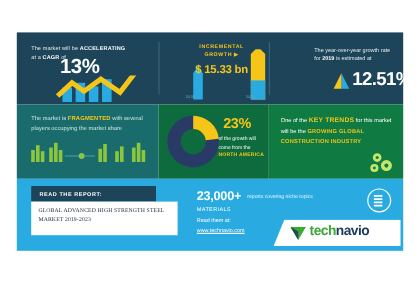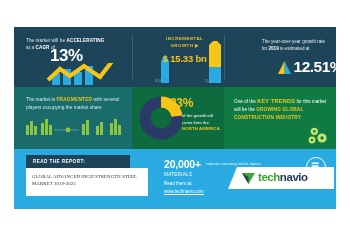--- a/index.html
+++ b/index.html
@@ -42,21 +42,21 @@
   
   .mid-row { position:absolute; left:0; top:60px; width:322px; height:62px; display:flex; }
   .frag-cell { width:118px; height:100%; background:#1a6b6b; position:relative; }
   .frag-text { position:absolute; left:12px; top:9px; width:98px;
                font-size:4.8px; line-height:1.65; color:#cfe9e6; }
   .frag-text b { color:#f5c518; font-weight:bold; letter-spacing:.2px; }
   .frag-chart { position:absolute; left:10px; top:30px; width:100px; height:26px; }
 
   .donut-cell { width:92px; height:100%; background:#0e6b3d; position:relative; }
   .donut-wrap { position:absolute; left:6px; top:8px; width:46px; height:46px; }
-  .donut-pct { position:absolute; left:38px; top:9px; font-size:12px;
+  .donut-pct { position:absolute; left:54px; top:9px; font-size:12px;
                font-weight:bold; color:#f5c518; letter-spacing:-.3px; }
   .donut-sub { position:absolute; left:50px; top:26px; width:44px;
                font-size:4.2px; line-height:1.6; color:#ffffff; }
   .donut-sub b { color:#f5c518; font-weight:bold; letter-spacing:.2px; }
 
   .trend-cell { width:112px; height:100%; background:#0f7a42; position:relative; }
   .trend-text { position:absolute; left:10px; top:10px; width:98px;
                 font-size:4.7px; line-height:1.65; color:#ffffff; }
   .trend-text .k { color:#f5c518; font-weight:bold; font-size:5.6px; letter-spacing:.2px; }
   .trend-text .g { color:#f5c518; font-weight:bold; letter-spacing:.2px; }
@@ -80,21 +80,21 @@
   .count-note { position:absolute; left:192px; top:12px; width:90px;
                 font-size:4.3px; color:#eaf7ff; }
   .cat { position:absolute; left:150px; top:23px; font-size:4.6px;
          color:#ffffff; letter-spacing:.3px; }
   .readat { position:absolute; left:150px; top:32px; font-size:4.5px; color:#ffffff; }
   .url { position:absolute; left:150px; top:40px; font-size:4.5px; color:#ffffff;
          text-decoration:underline; }
 
   .badge { position:absolute; left:292px; top:8px; width:20px; height:20px;
            border:1.2px solid #ffffff; border-radius:50%; }
-  .logo-wrap { position:absolute; left:214px; top:18px; width:106px; height:22px; }
+  .logo-wrap { position:absolute; left:214px; top:34px; width:106px; height:22px; }
   .logo-bg { position:absolute; left:0; top:0; width:106px; height:22px;
              background:#ffffff; clip-path:polygon(9px 0, 106px 0, 106px 22px, 0 22px); }
   .logo-text { position:absolute; left:30px; top:4px; font-size:11.5px;
                font-weight:bold; letter-spacing:-.45px; }
   .logo-text .t1 { color:#3aa935; }
   .logo-text .t2 { color:#1d3a5c; }
 </style>
 </head>
 <body>
 
@@ -213,21 +213,21 @@
   <div class="footer">
 
     <div class="ribbon">
       <div class="ribbon-lbl">READ THE REPORT:</div>
     </div>
 
     <div class="report-box">
       <div class="report-title">GLOBAL ADVANCED HIGH STRENGTH STEEL MARKET 2019-2023</div>
     </div>
 
-    <div class="count">20,000+</div>
+    <div class="count">23,000+</div>
     <div class="count-note">reports covering niche topics</div>
     <div class="cat">MATERIALS</div>
     <div class="readat">Read them at:</div>
     <a class="url" href="#">www.technavio.com</a>
 
     <div class="badge">
       <svg viewBox="0 0 20 20" width="18" height="18" style="position:absolute;left:0;top:0;">
         <g fill="#ffffff">
           <rect x="5" y="5" width="8" height="1.6" rx=".5"></rect>
           <rect x="5" y="8" width="8" height="1.6" rx=".5"></rect>

